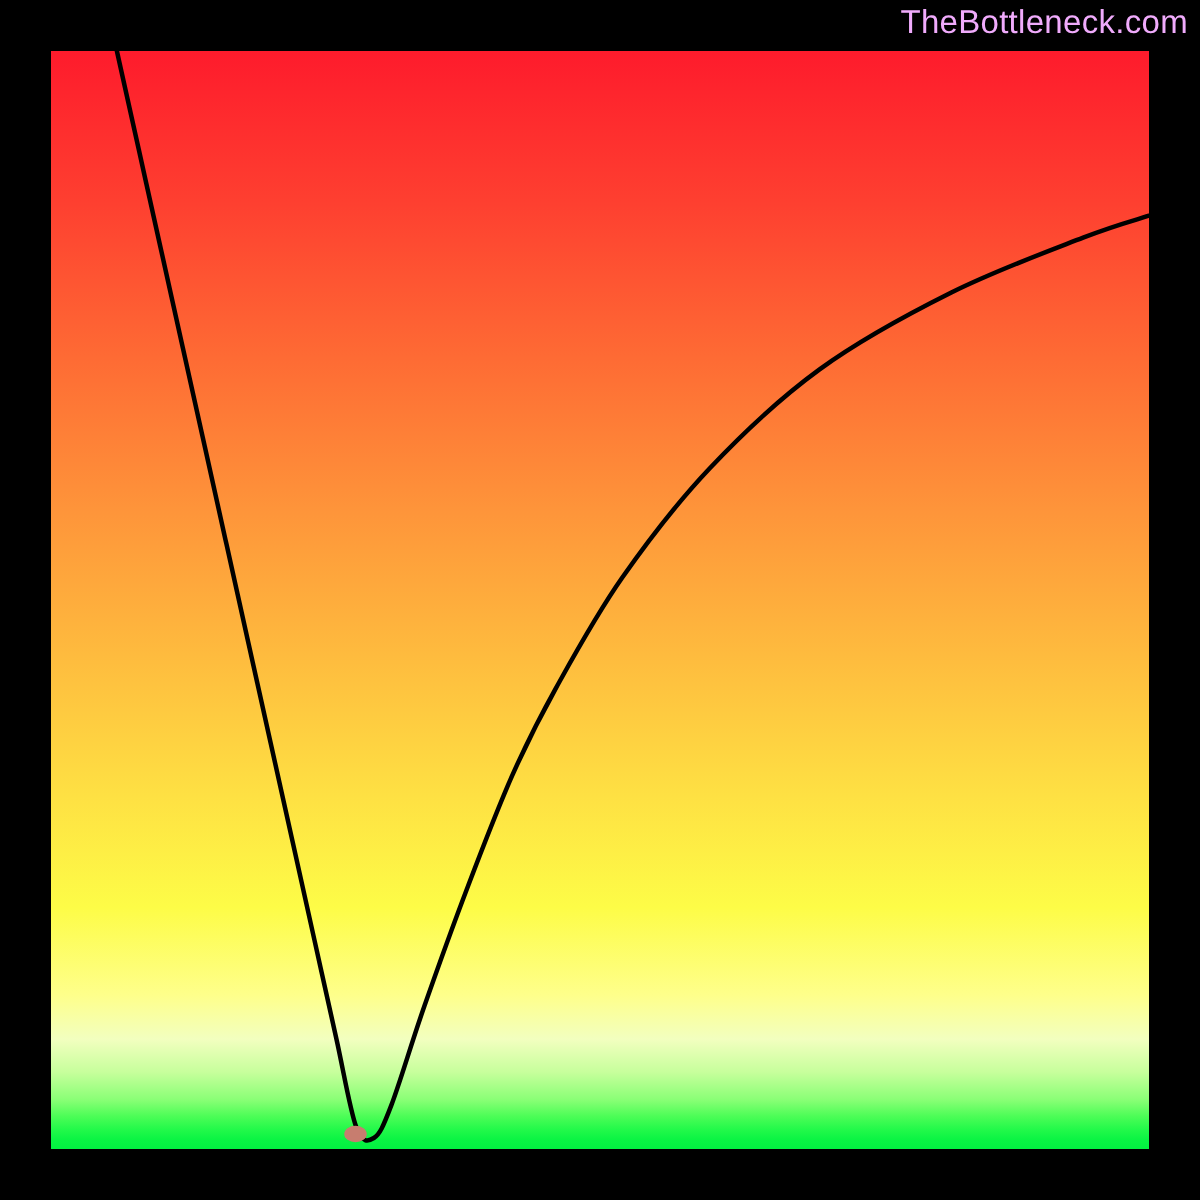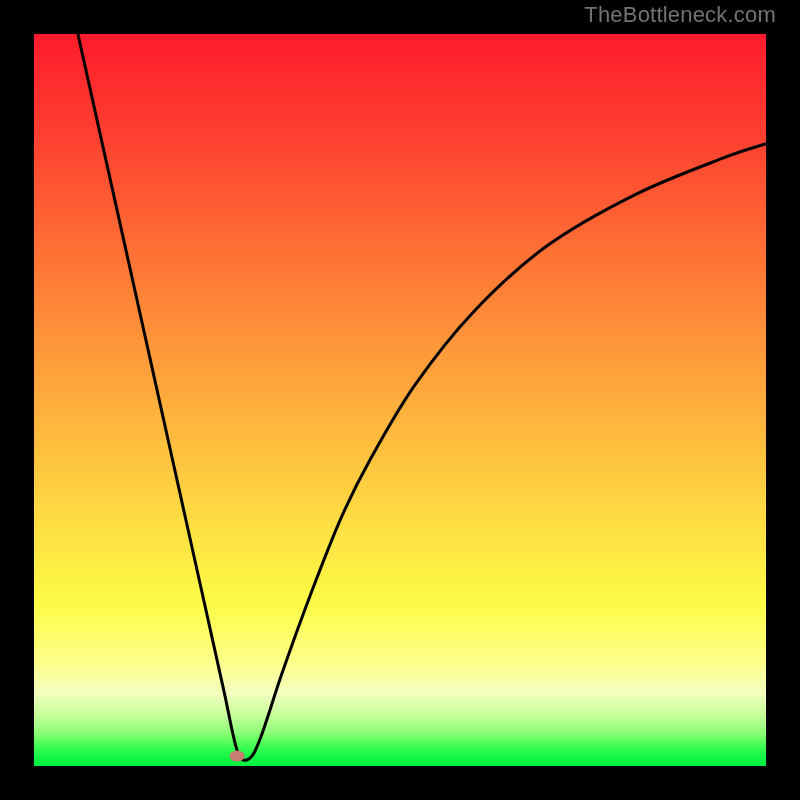--- a/index.html
+++ b/index.html
@@ -13,22 +13,22 @@
   }
   .frame {
     position: relative;
     width: 800px;
     height: 800px;
     background: #000;
   }
   .attribution {
     position: absolute;
     top: 2px;
-    right: 24px;
-    color: #737373;
+    right: 8px;
+    color: #f0abfc;
     font-size: 22px;
     font-weight: 400;
     letter-spacing: 0.2px;
     z-index: 5;
   }
   .plot-area {
     position: absolute;
     left: 34px;
     top: 34px;
     width: 732px;

